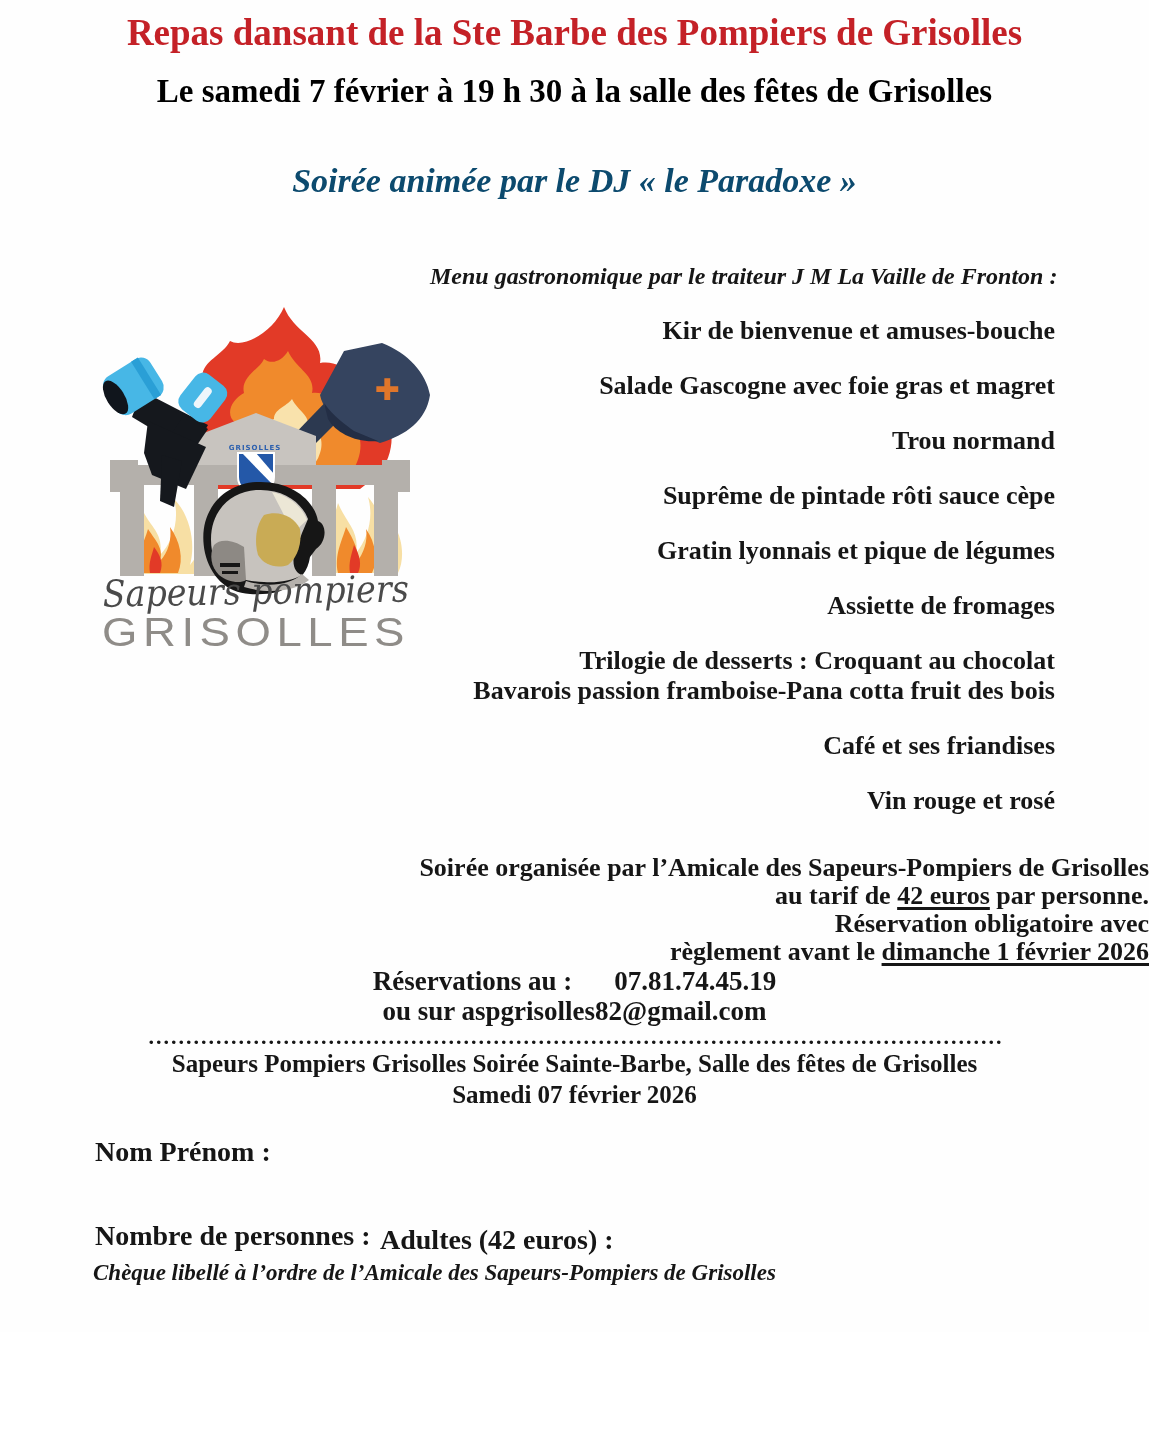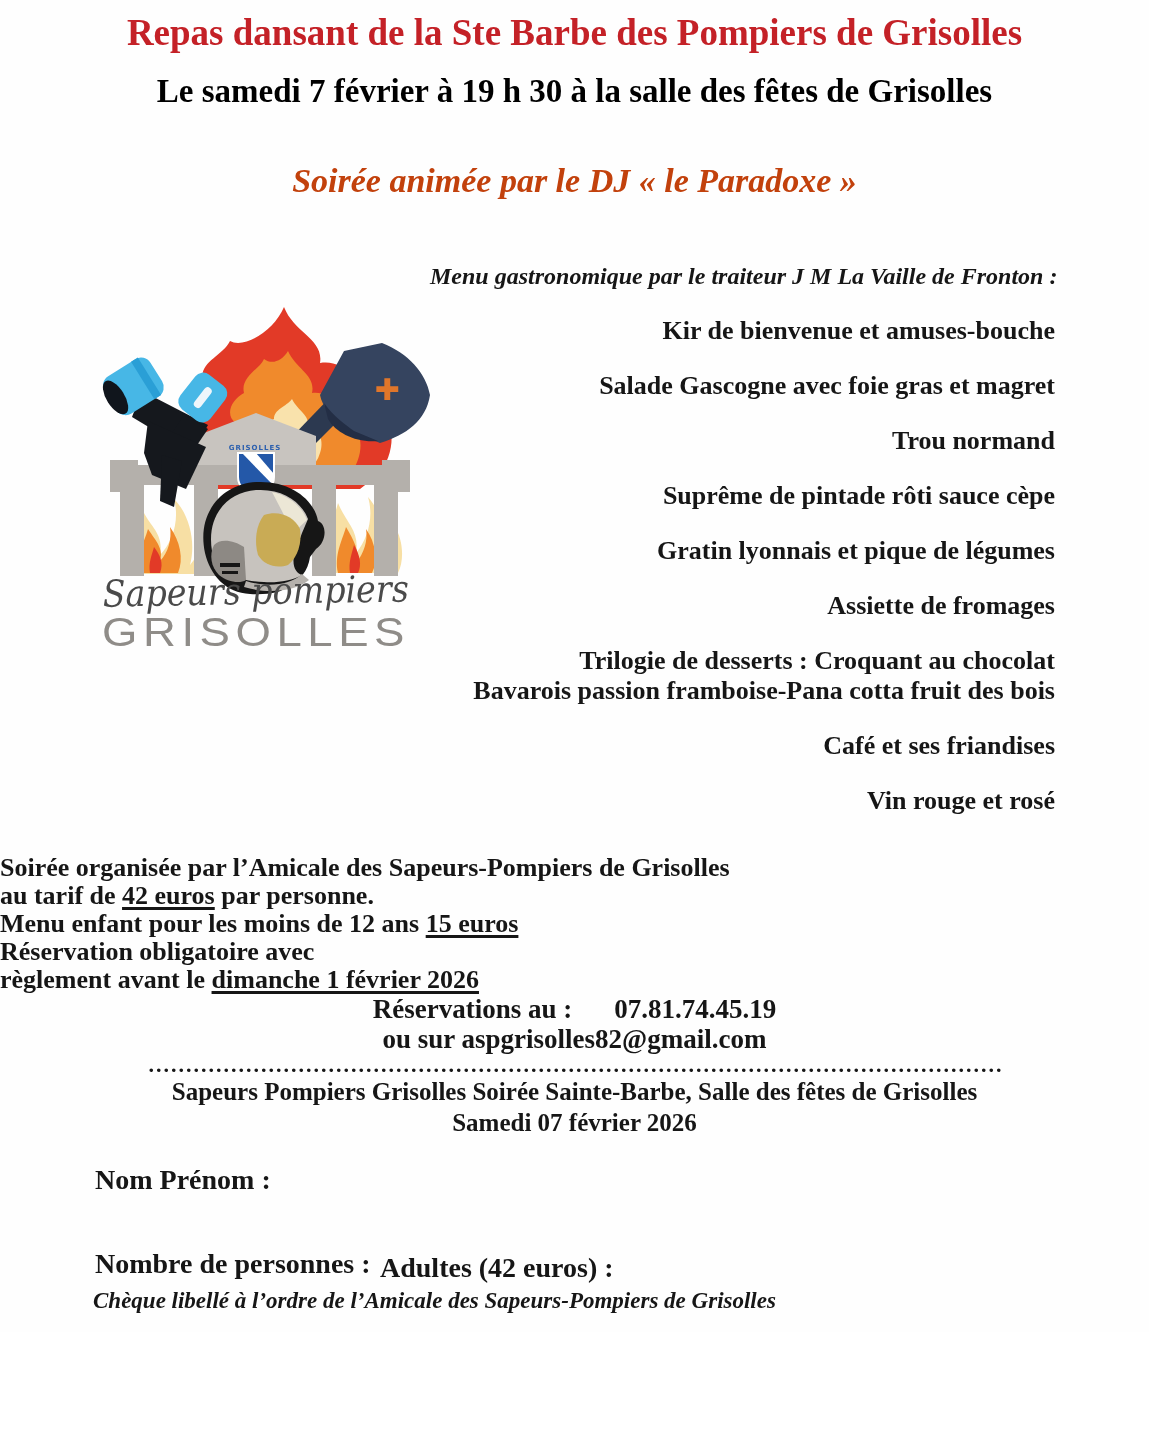--- a/index.html
+++ b/index.html
@@ -17,36 +17,36 @@
     font-size:37px;font-weight:bold;line-height:1.15;
     color:#c42127;letter-spacing:0px;
   }
   .title2{
     margin-top:18px;text-align:center;
     font-size:33px;font-weight:bold;line-height:1.15;color:#000000;
   }
   .dj-line{
     margin-top:52px;text-align:center;
     font-size:34px;font-weight:bold;font-style:italic;line-height:38px;
-    color:#c2410c;
+    color:#0c4a6e;
   }
   .menu-section{position:relative;margin-top:62px;height:556px;}
   .logo{position:absolute;left:88px;top:41px;width:365px;height:350px;}
   .menu{margin-left:430px;margin-right:94px;text-align:right;}
   .menu-header{
     font-size:24px;font-weight:bold;font-style:italic;
     line-height:29px;margin-bottom:25px;white-space:nowrap;
   }
   .menu-item{
     font-size:26px;font-weight:bold;
     line-height:30px;margin-bottom:25px;white-space:nowrap;
   }
   .menu-item.tight{margin-bottom:0;}
   .info-block{
-    margin-top:36px;text-align:left;
+    margin-top:36px;text-align:right;
     font-size:26px;font-weight:bold;line-height:28px;
   }
   .uline{text-decoration:underline;text-decoration-thickness:2.5px;text-underline-offset:3px;}
   .reservation{
     text-align:center;
     font-size:27px;font-weight:bold;line-height:30px;
   }
   .phone-gap{display:inline-block;width:42px;}
   .dots-row{
     margin:4px auto 0;width:852px;height:18px;
@@ -164,21 +164,20 @@
       <div class="menu-item tight">Trilogie de desserts : Croquant au chocolat</div>
       <div class="menu-item">Bavarois passion framboise-Pana cotta fruit des bois</div>
       <div class="menu-item">Café et ses friandises</div>
       <div class="menu-item">Vin rouge et rosé</div>
     </div>
   </div>
 
   <div class="info-block">
     <div>Soirée organisée par l’Amicale des Sapeurs-Pompiers de Grisolles</div>
     <div><span>au tarif de </span><span class="uline">42 euros</span><span> par personne.</span></div>
-    <div><span>Menu enfant pour les moins de 12 ans </span><span class="uline">15 euros</span><span></span></div>
     <div>Réservation obligatoire avec</div>
     <div><span>règlement avant le </span><span class="uline">dimanche 1 février 2026</span><span></span></div>
   </div>
 
   <div class="reservation">
     <div>
       <span>Réservations au :</span><span class="phone-gap"></span><span>07.81.74.45.19</span>
     </div>
     <div>ou sur aspgrisolles82@gmail.com</div>
   </div>

